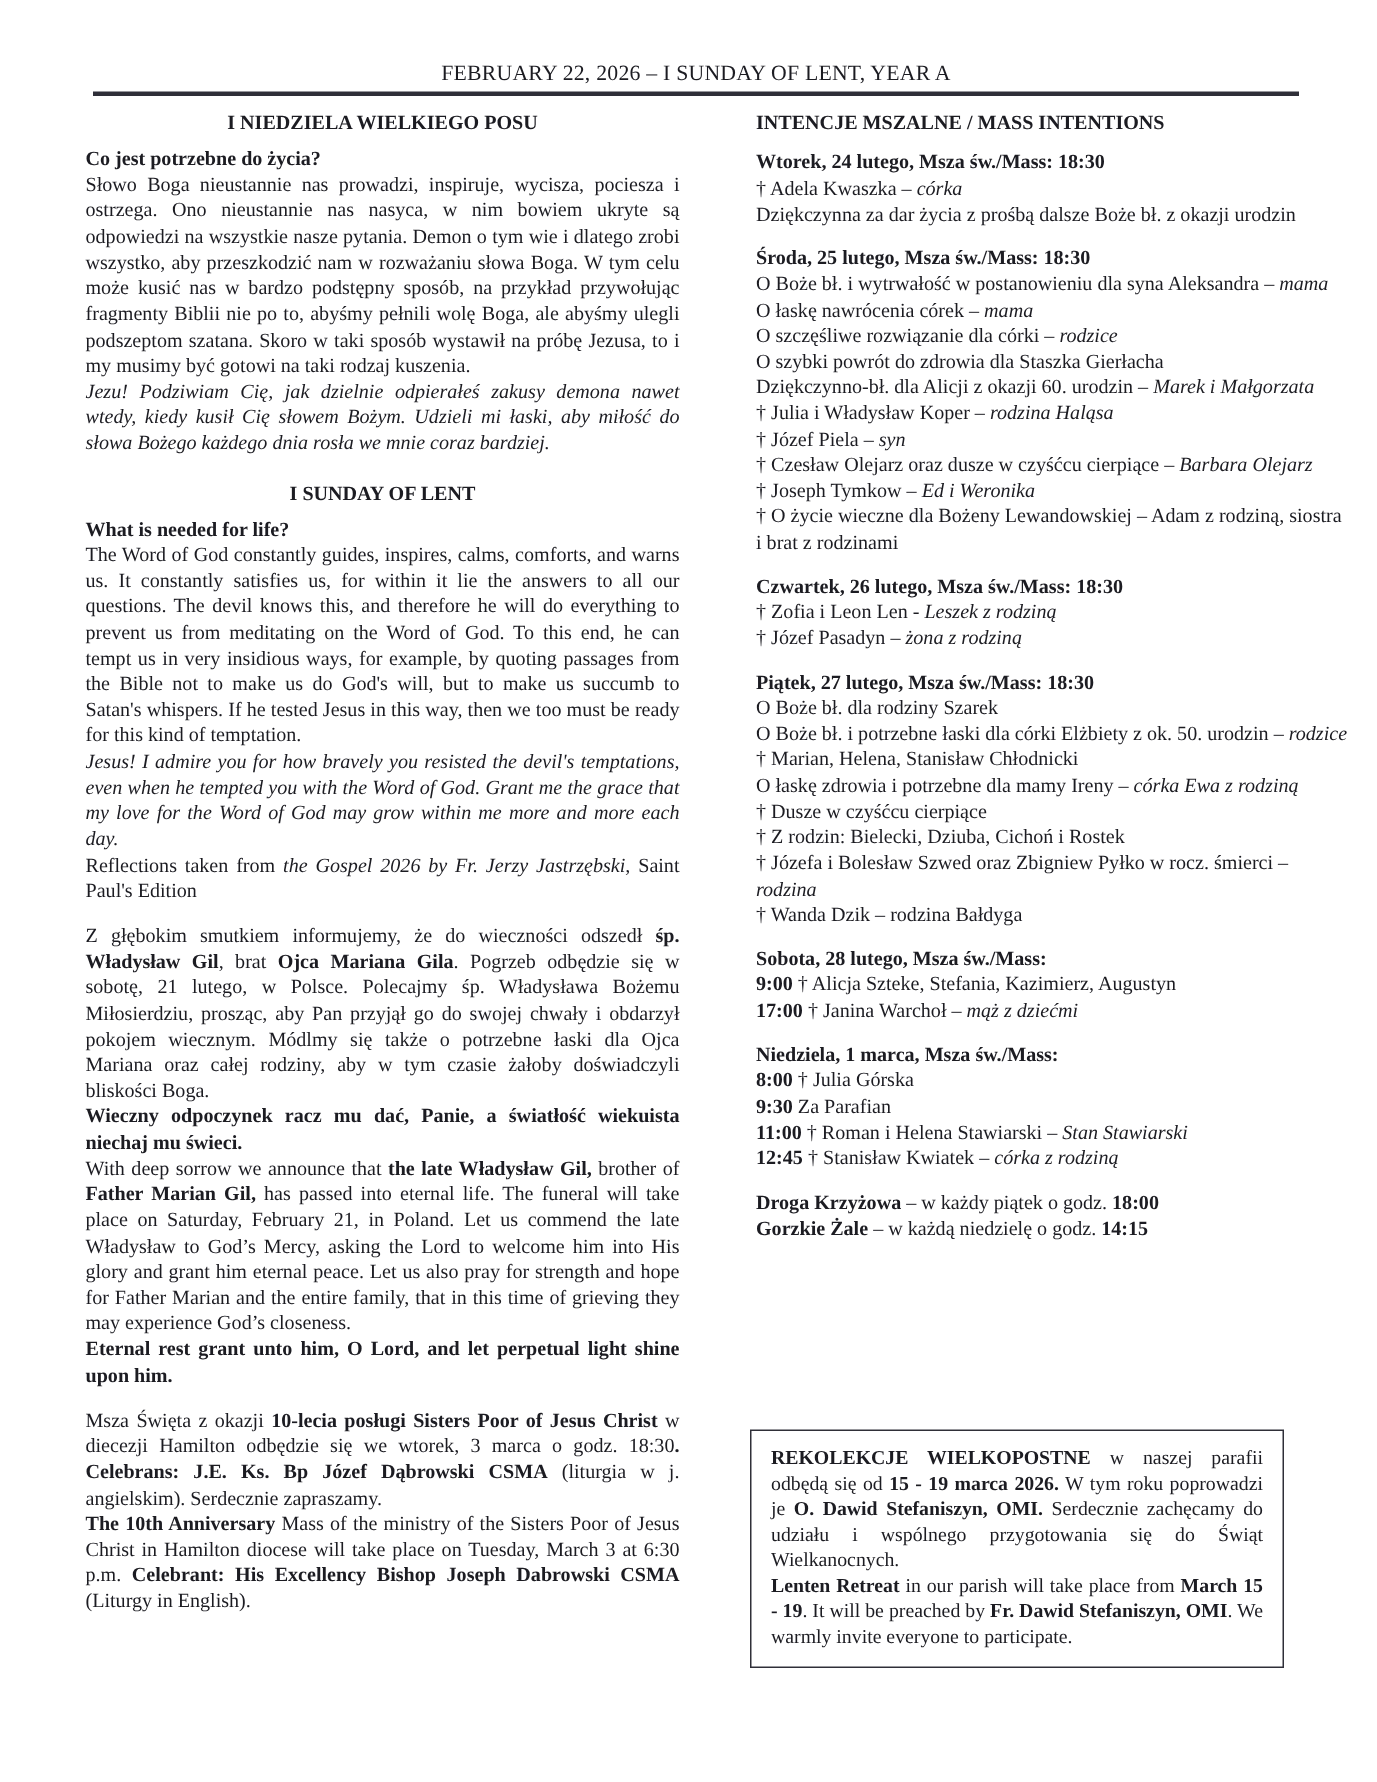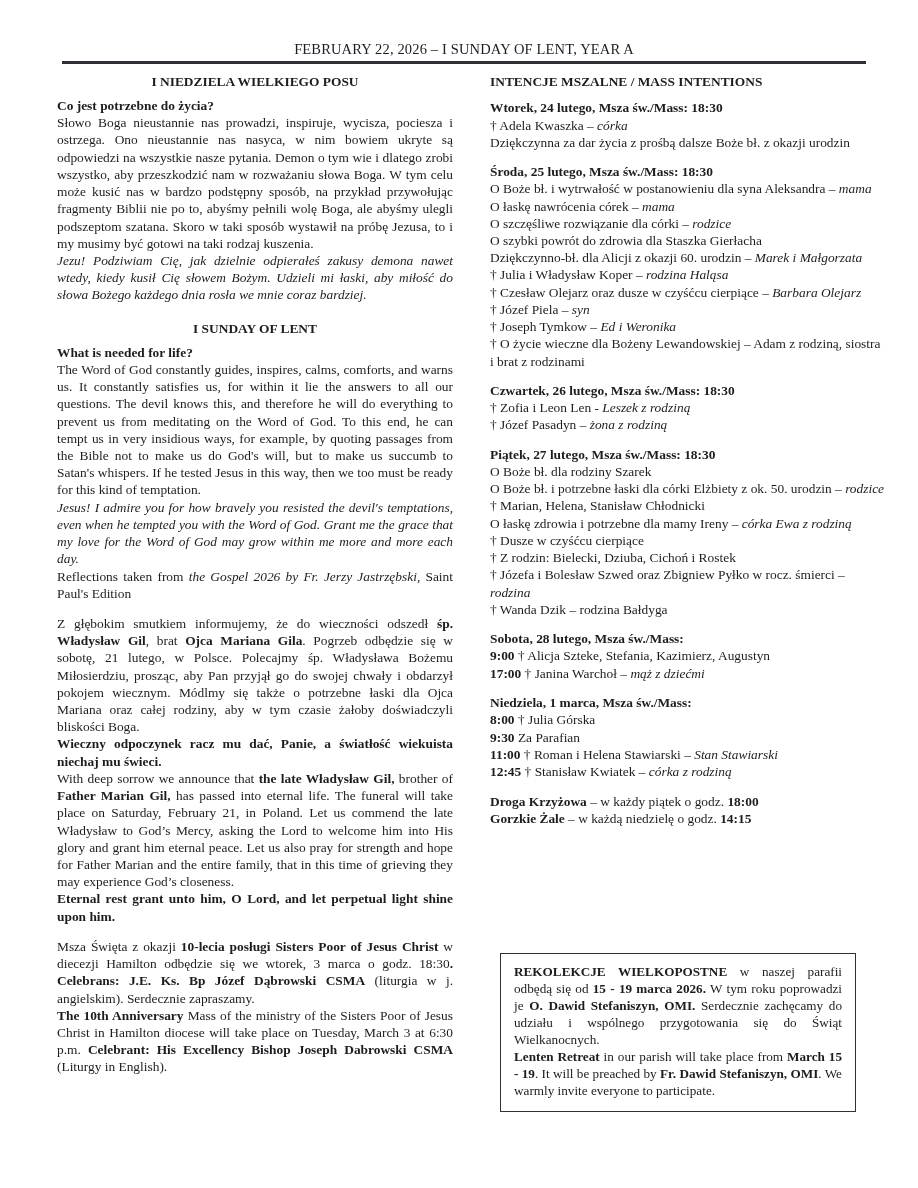--- a/index.html
+++ b/index.html
@@ -45,21 +45,21 @@
   
   .col {
     position: absolute;
     top: 74px;
   }
   .col-left {
     left: 57px;
     width: 396px;
   }
   .col-right {
-    left: 490px;
+    left: 504px;
     width: 396px;
   }
 
   h2.sec-title {
     font-size: 13.4px;
     font-weight: bold;
     text-align: center;
     margin: 0 0 7px 0;
     line-height: 1.2;
   }
@@ -168,22 +168,22 @@
         <p class="intent"><span>† </span><span>Adela Kwaszka – </span><span class="i">córka</span></p>
         <p class="intent"><span>Dziękczynna za dar życia z prośbą dalsze Boże bł. z okazji urodzin</span></p>
         <div class="daygap"></div>
         <p class="day-head">Środa, 25 lutego, Msza św./Mass: 18:30</p>
         <p class="intent"><span>O Boże bł. i wytrwałość w postanowieniu dla syna Aleksandra – </span><span class="i">mama</span></p>
         <p class="intent"><span>O łaskę nawrócenia córek – </span><span class="i">mama</span></p>
         <p class="intent"><span>O szczęśliwe rozwiązanie dla córki – </span><span class="i">rodzice</span></p>
         <p class="intent"><span>O szybki powrót do zdrowia dla Staszka Gierłacha</span></p>
         <p class="intent"><span>Dziękczynno-bł. dla Alicji z okazji 60. urodzin – </span><span class="i">Marek i Małgorzata</span></p>
         <p class="intent"><span>† </span><span>Julia i Władysław Koper – </span><span class="i">rodzina Haląsa</span></p>
+        <p class="intent"><span>† </span><span>Józef Piela – </span><span class="i">syn</span></p>
         <p class="intent"><span>† </span><span>Czesław Olejarz oraz dusze w czyśćcu cierpiące – </span><span class="i">Barbara Olejarz</span></p>
-        <p class="intent"><span>† </span><span>Józef Piela – </span><span class="i">syn</span></p>
         <p class="intent"><span>† </span><span>Joseph Tymkow – </span><span class="i">Ed i Weronika</span></p>
         <p class="intent"><span>† </span><span>O życie wieczne dla Bożeny Lewandowskiej – Adam z rodziną,  siostra i brat z rodzinami</span></p>
         <div class="daygap"></div>
         <p class="day-head">Czwartek, 26 lutego,  Msza św./Mass: 18:30</p>
         <p class="intent"><span>† </span><span>Zofia i Leon Len - </span><span class="i">Leszek z rodziną</span></p>
         <p class="intent"><span>† </span><span>Józef Pasadyn – </span><span class="i">żona z rodziną</span></p>
         <div class="daygap"></div>
         <p class="day-head">Piątek, 27 lutego, Msza św./Mass: 18:30</p>
         <p class="intent"><span>O Boże bł. dla rodziny Szarek</span></p>
         <p class="intent"><span>O Boże bł. i potrzebne łaski dla córki Elżbiety z ok. 50. urodzin – </span><span class="i">rodzice</span></p>

